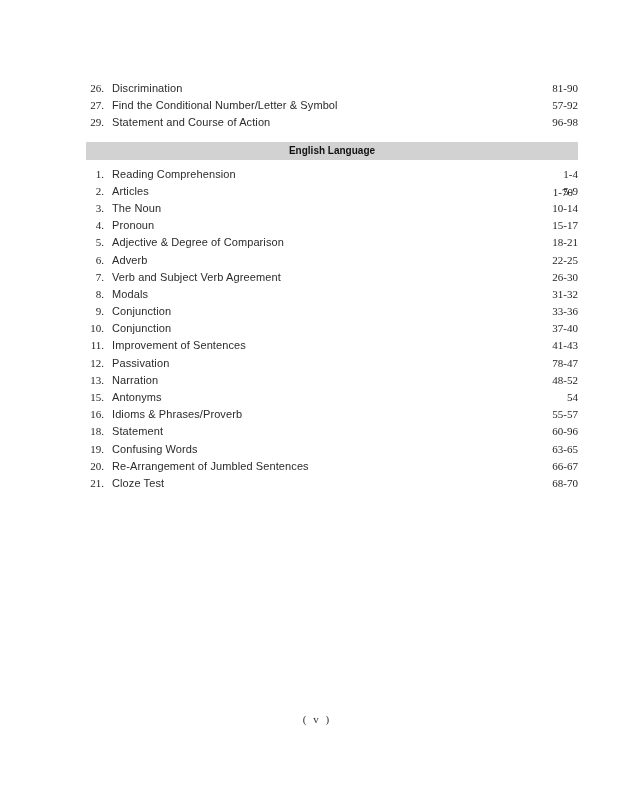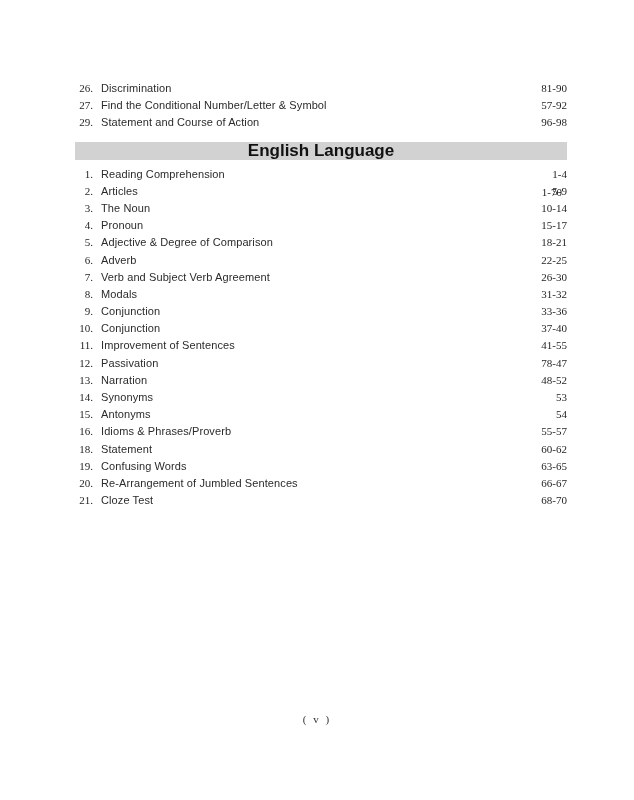--- a/index.html
+++ b/index.html
@@ -10,21 +10,21 @@
   .page {
     position: relative;
     width: 634px;
     height: 800px;
     background: #ffffff;
     overflow: hidden;
     color: #262626;
   }
   .toc {
     position: absolute;
-    left: 75px;
+    left: 86px;
     top: 80px;
     width: 492px;
   }
   .toc-row {
     display: flex;
     align-items: baseline;
     height: 17.2px;
     font-size: 11px;
     line-height: 17.2px;
   }
@@ -56,21 +56,21 @@
     margin-bottom: 6px;
     height: 18px;
     line-height: 18px;
     background: #d2d2d2;
   }
   .section-bar-title {
     display: block;
     text-align: center;
     font-family: "Liberation Sans", sans-serif;
     font-weight: bold;
-    font-size: 17px;
+    font-size: 10px;
     color: #111111;
   }
   .section-bar-pages {
     position: absolute;
     right: 5px;
     top: 0;
     height: 18px;
     line-height: 18px;
     font-family: "Liberation Serif", serif;
     font-size: 11px;
@@ -174,58 +174,53 @@
 
   <div class="toc-row">
     <span class="toc-num">10.</span>
     <span class="toc-title">Conjunction</span>
     <span class="toc-pages">37-40</span>
   </div>
 
   <div class="toc-row">
     <span class="toc-num">11.</span>
     <span class="toc-title">Improvement of Sentences</span>
-    <span class="toc-pages">41-55</span>
+    <span class="toc-pages">41-43</span>
   </div>
 
   <div class="toc-row">
     <span class="toc-num">12.</span>
     <span class="toc-title">Passivation</span>
     <span class="toc-pages">78-47</span>
   </div>
 
   <div class="toc-row">
     <span class="toc-num">13.</span>
     <span class="toc-title">Narration</span>
     <span class="toc-pages">48-52</span>
   </div>
 
-  <div class="toc-row">
-    <span class="toc-num">14.</span>
-    <span class="toc-title">Synonyms</span>
-    <span class="toc-pages">53</span>
-  </div>
 
   <div class="toc-row">
     <span class="toc-num">15.</span>
     <span class="toc-title">Antonyms</span>
     <span class="toc-pages">54</span>
   </div>
 
   <div class="toc-row">
     <span class="toc-num">16.</span>
     <span class="toc-title">Idioms &amp; Phrases/Proverb</span>
     <span class="toc-pages">55-57</span>
   </div>
 
 
   <div class="toc-row">
     <span class="toc-num">18.</span>
     <span class="toc-title">Statement</span>
-    <span class="toc-pages">60-62</span>
+    <span class="toc-pages">60-96</span>
   </div>
 
   <div class="toc-row">
     <span class="toc-num">19.</span>
     <span class="toc-title">Confusing Words</span>
     <span class="toc-pages">63-65</span>
   </div>
 
   <div class="toc-row">
     <span class="toc-num">20.</span>

